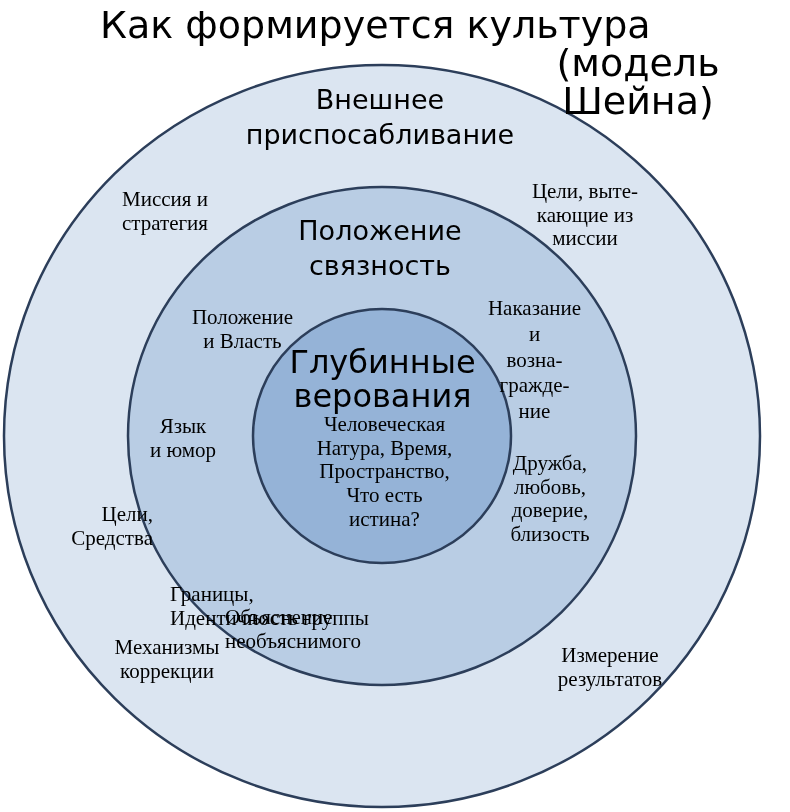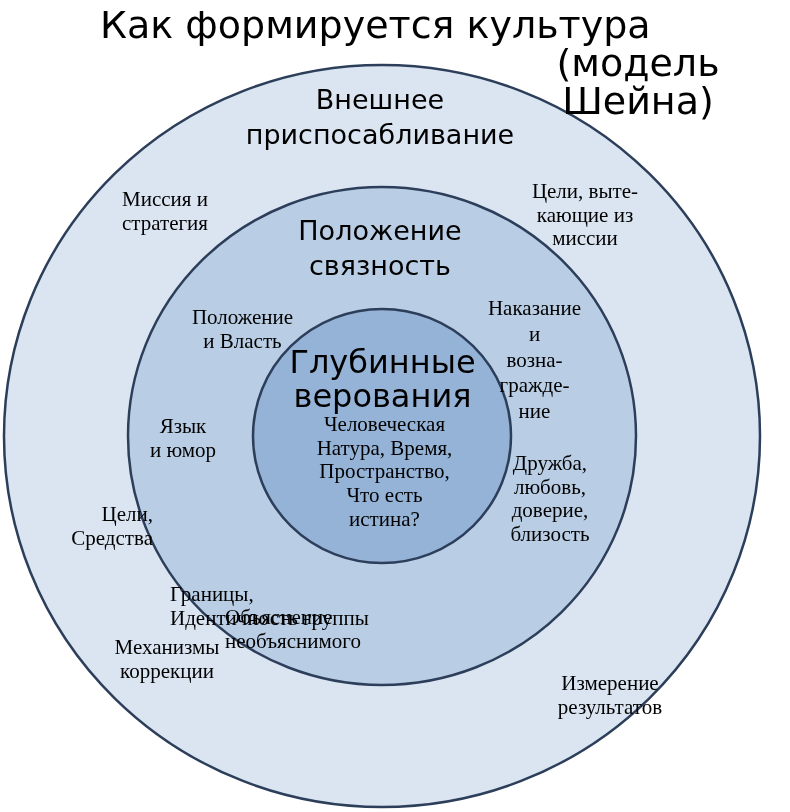--- a/index.html
+++ b/index.html
@@ -28,21 +28,21 @@
 приспосабливание</div>
 <div class="t lbl" style="left:90px; top:188px; width:150px;">Миссия и
 стратегия</div>
 <div class="t lbl" style="left:480px; top:180px; width:210px;">Цели, выте-
 кающие из
 миссии</div>
 <div class="t lbl" style="left:18px; top:503px; width:135px;text-align:right;">Цели,
 Средства</div>
 <div class="t lbl" style="left:72px; top:636px; width:190px;">Механизмы
 коррекции</div>
-<div class="t lbl" style="left:525px; top:672px; width:170px;">Измерение
+<div class="t lbl" style="left:525px; top:644px; width:170px;">Измерение
 результатов</div>
 
 <div class="t h1" style="left:250px; top:213px; width:260px; line-height:1.3;">Положение
 связность</div>
 <div class="t lbl" style="left:155px; top:306px; width:175px;">Положение
 и Власть</div>
 <div class="t lbl" style="left:452px; top:296px; width:165px; line-height:1.23;">Наказание
 и
 возна-
 гражде-

